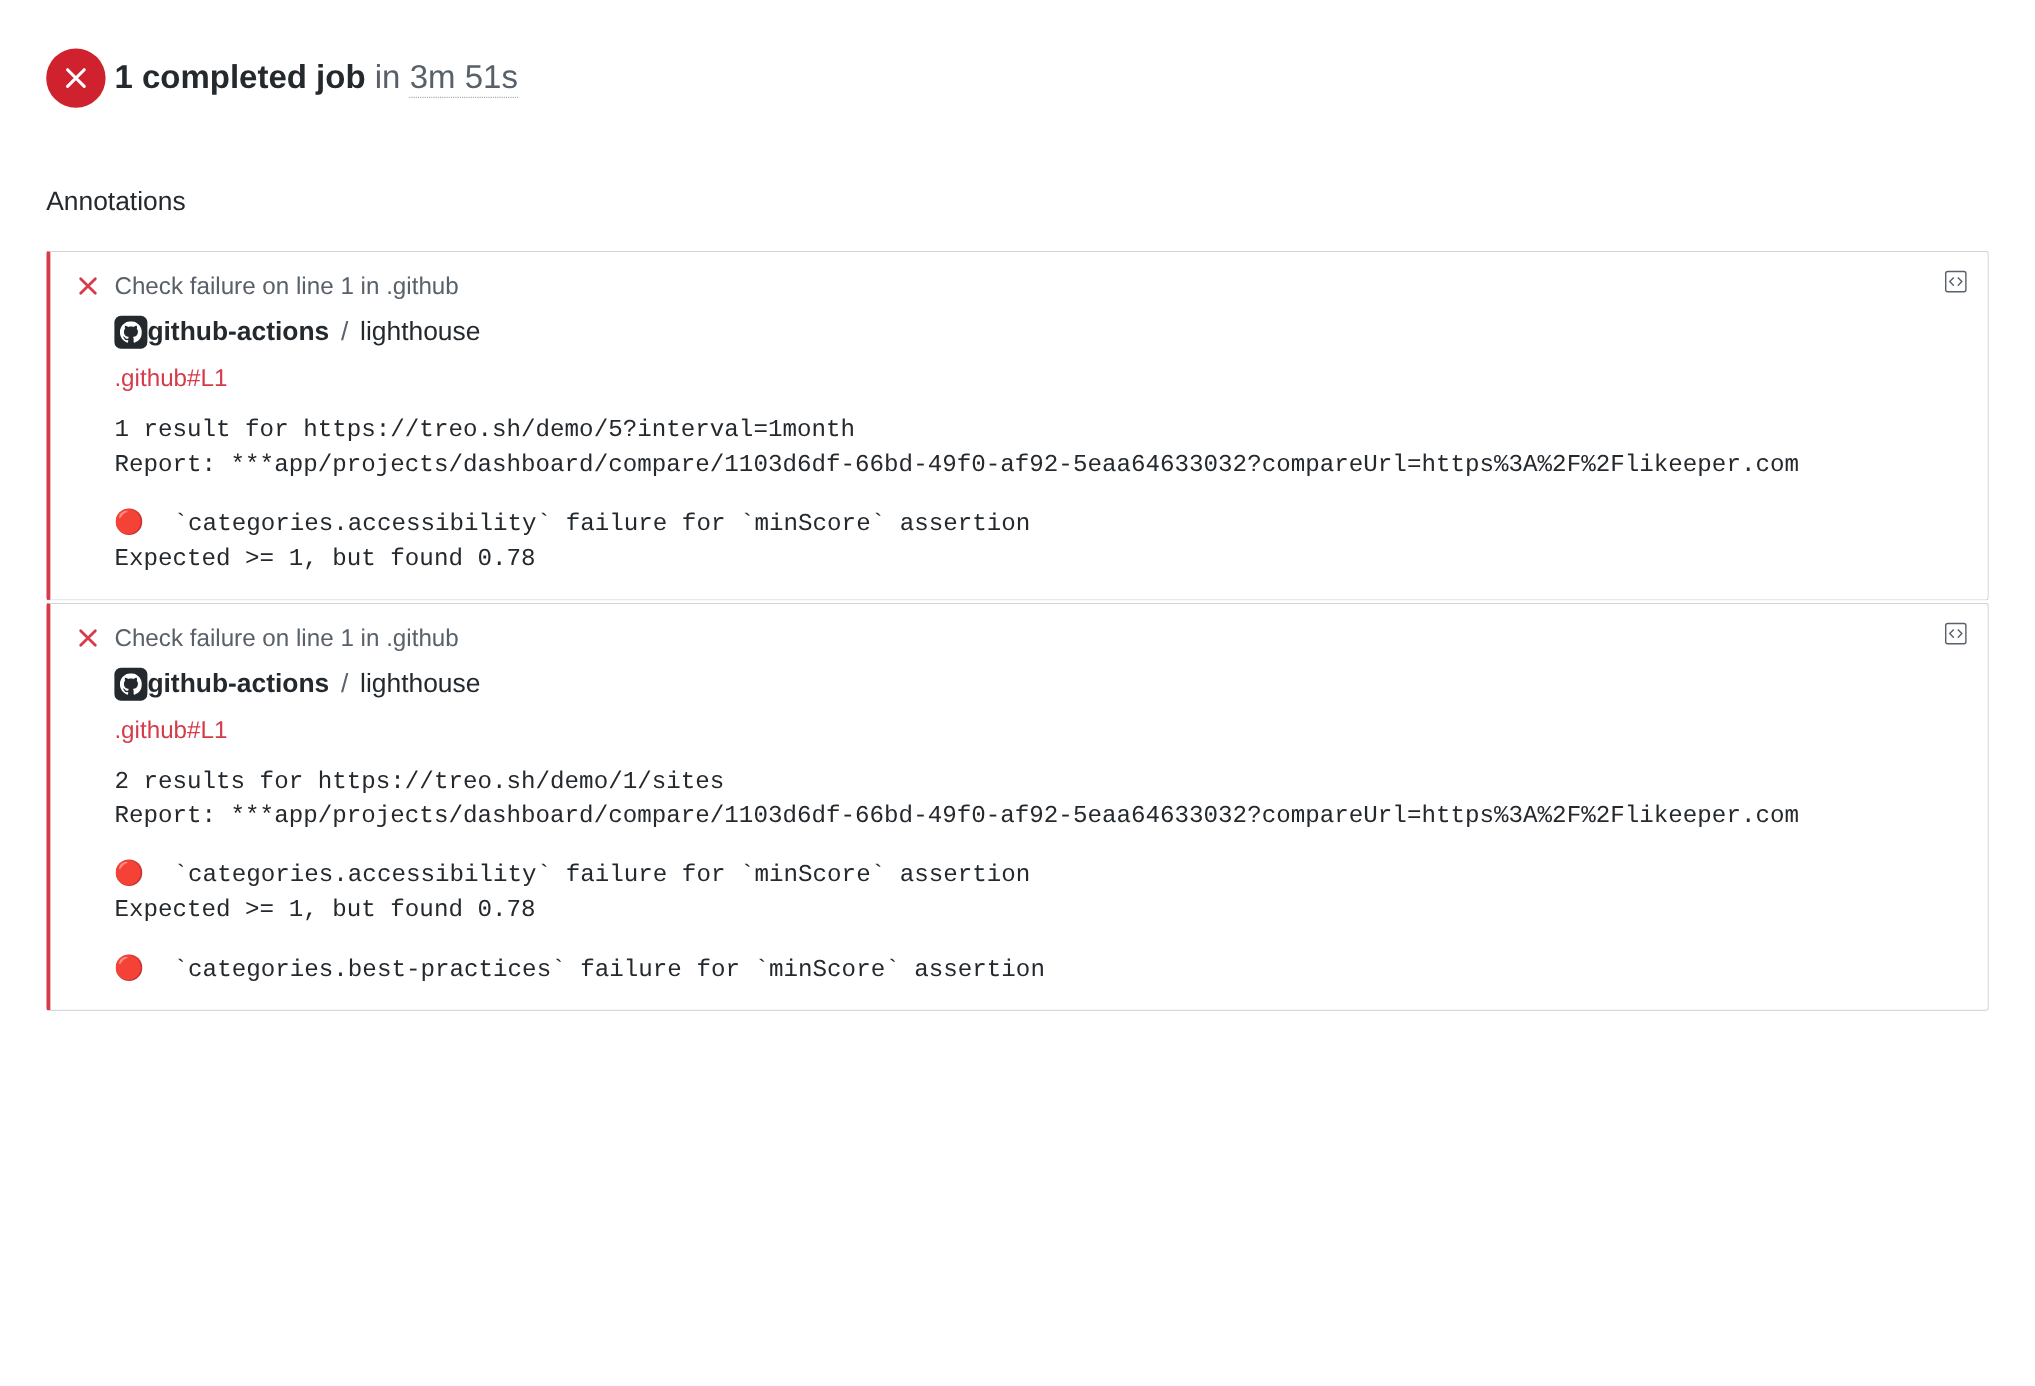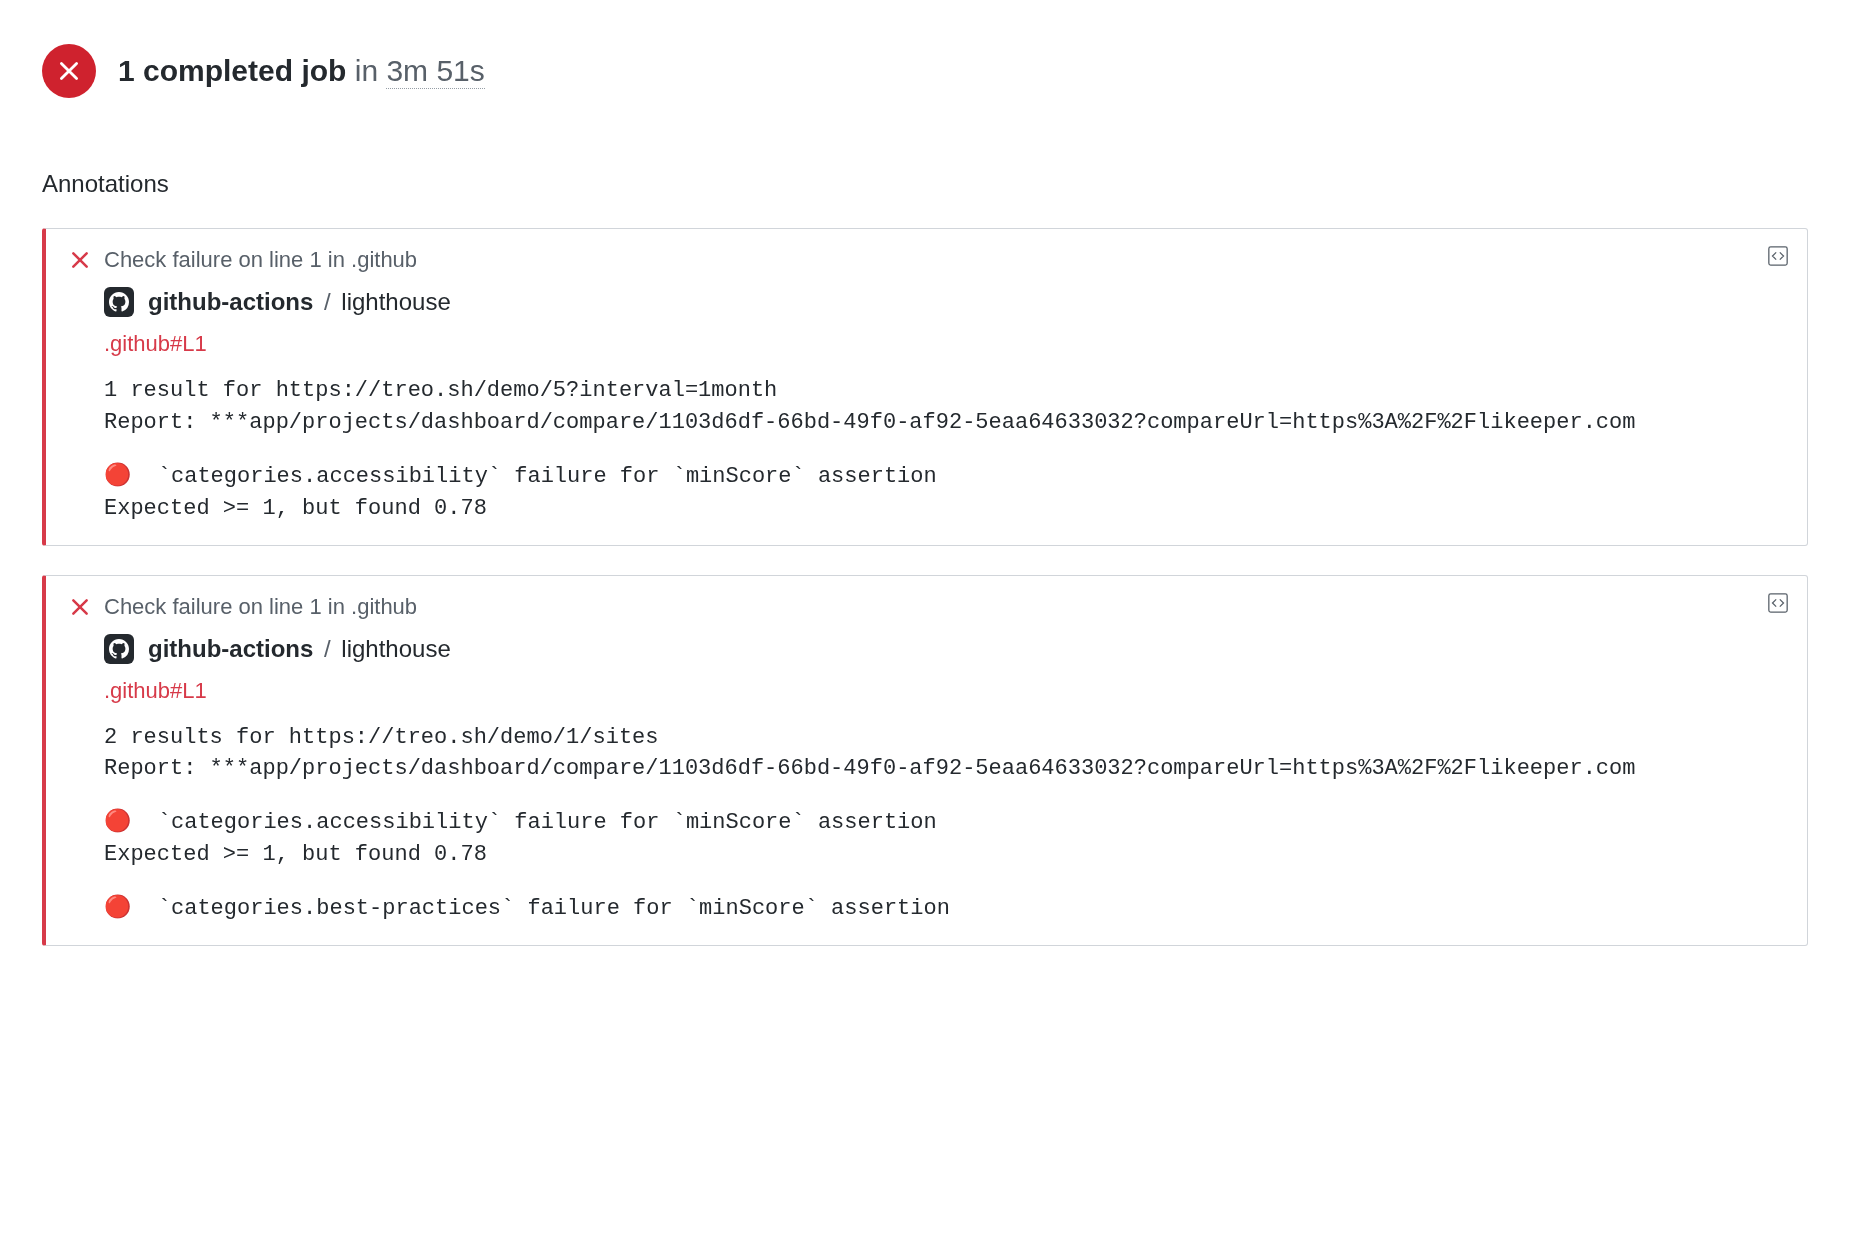--- a/index.html
+++ b/index.html
@@ -25,21 +25,21 @@
   .page {
     width: 1850px;
     min-height: 1260px;
     padding: 44px 42px;
   }
 
   
   .job-header {
     display: flex;
     align-items: center;
-    gap: 22px;
+    gap: 8px;
   }
   .status-badge {
     width: 54px;
     height: 54px;
     border-radius: 50%;
     background: var(--red-badge);
     display: flex;
     align-items: center;
     justify-content: center;
     flex: 0 0 auto;
@@ -72,21 +72,21 @@
     margin-top: 72px;
     margin-bottom: 30px;
     color: var(--text);
   }
 
   .annotation-card {
     border: 1px solid var(--border);
     border-left: 4px solid var(--red-bright);
     border-radius: 3px;
     padding: 18px 20px 20px 24px;
-    margin-bottom: 29px;
+    margin-bottom: 2px;
     position: relative;
     overflow: hidden;
   }
   .annotation-header {
     display: flex;
     align-items: center;
     gap: 14px;
     color: var(--muted);
     font-size: 22px;
   }
@@ -119,21 +119,20 @@
     stroke-width: 1.4;
   }
 
   .annotation-body {
     padding-left: 34px;
     margin-top: 14px;
   }
   .source-row {
     display: flex;
     align-items: center;
-    gap: 14px;
     font-size: 24px;
     color: var(--text);
     margin-bottom: 14px;
   }
   .gh-logo {
     width: 30px;
     height: 30px;
     border-radius: 6px;
     background: #24292e;
     display: flex;

